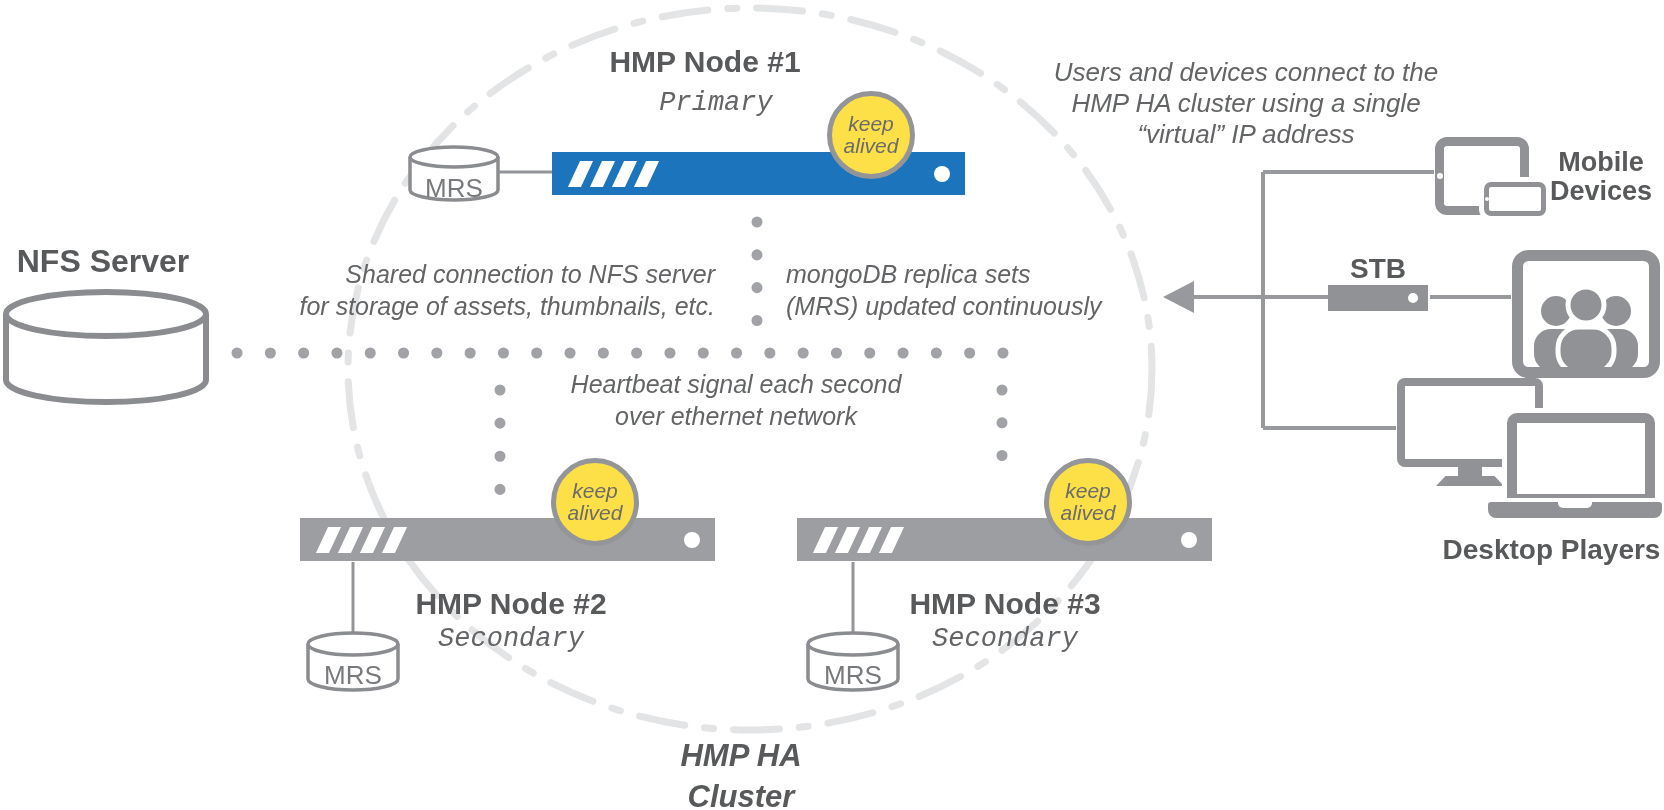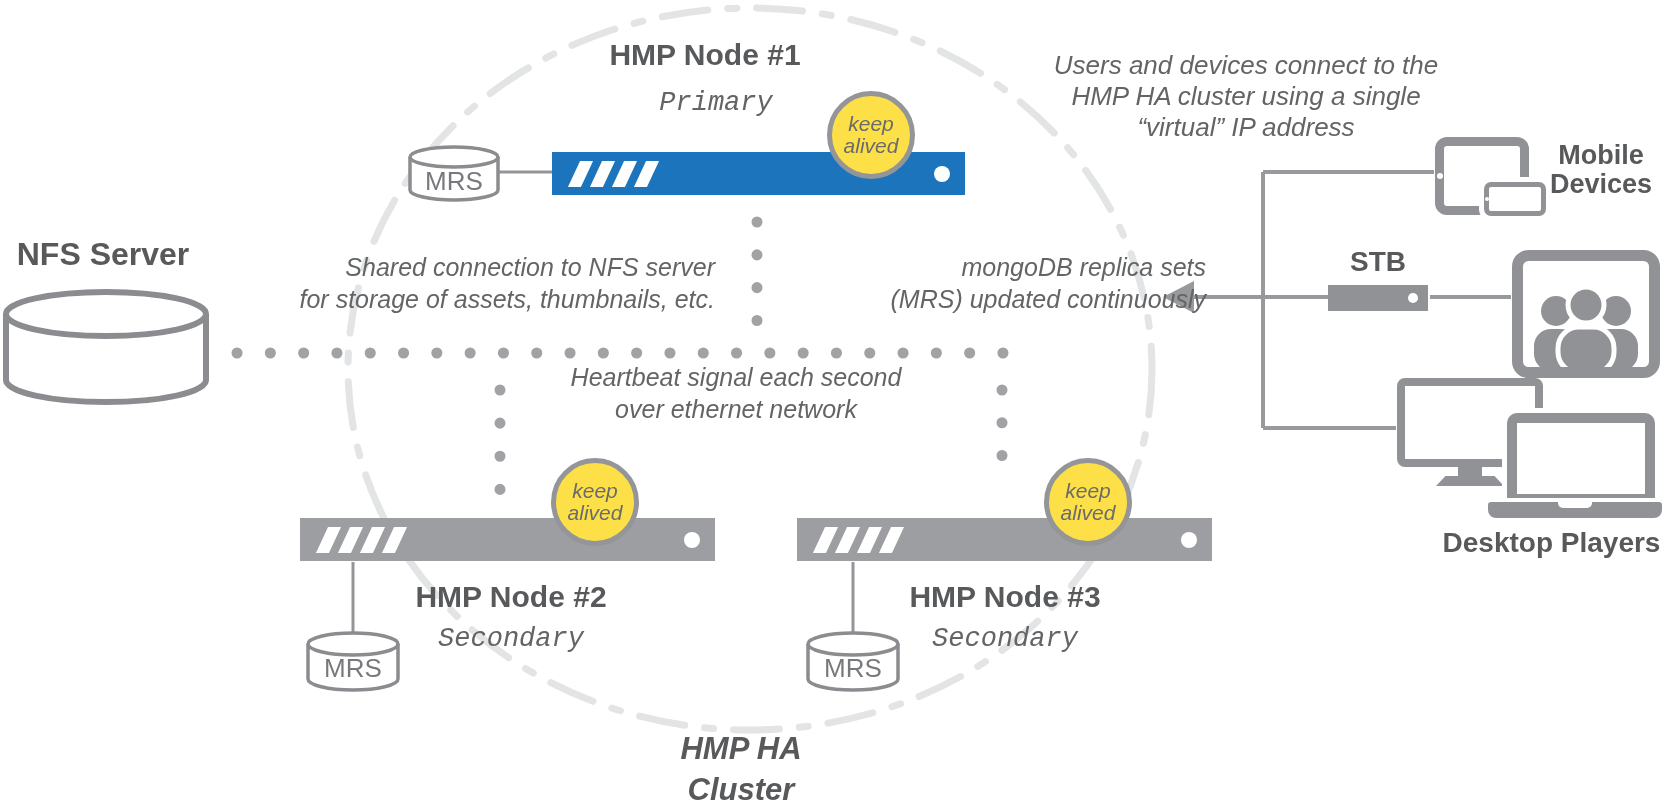--- a/index.html
+++ b/index.html
@@ -2,21 +2,21 @@
 <html style="--blue: #1c75bc; --bar-gray: #9c9ea1; --device-gray: #909295; --line-dark: #939598; --text-dark: #58595b; --text-italic: #636466;"><head>
 <meta charset="utf-8">
 <style>
   html,body{margin:0;padding:0;background:#fff;}
   .stage{
     position:relative;width:1664px;height:810px;background:#fff;overflow:hidden;
     font-family:"Liberation Sans",sans-serif;color:var(--text-dark,#58595b);
   }
   .stage *{box-sizing:border-box;}
   svg.decor{position:absolute;left:0;top:0;pointer-events:none;}
-  .abs{position:absolute;}
+  .abs{position:absolute;margin-top:7px;}
   .ctr{text-align:center;}
   .bold-label{font-weight:bold;color:var(--text-dark,#58595b);}
   .italic-note{font-style:italic;color:var(--text-italic,#636466);font-size:25px;line-height:32px;}
   .node-title{font-weight:bold;font-size:30px;}
   .node-role{font-style:italic;font-size:27px;color:var(--text-italic,#636466);margin-top:6px;font-family:Liberation Mono, monospace;}
   .server-bar{position:absolute;height:43px;display:flex;align-items:center;padding-left:22px;}
   .bar-blue{background:var(--blue,#1c75bc);}
   .bar-gray{background:var(--bar-gray,#9c9ea1);}
   .slash{display:inline-block;width:13px;height:26px;background:#fff;transform:skewX(-25deg);margin-right:9px;}
   .bar-dot{position:absolute;right:15px;top:50%;width:16px;height:16px;margin-top:-8px;border-radius:50%;background:#fff;}
@@ -112,21 +112,21 @@
 
   <div class="abs ctr db-label" style="left:410px;top:166px;width:88px;">MRS</div>
 
   <div class="abs ctr bold-label" style="left:8px;top:236px;width:190px;font-size:32px;">NFS Server</div>
 
   <div class="abs italic-note" style="left:263px;top:251px;width:452px;text-align:right;">
     <div>Shared connection to NFS server</div>
     <div>for storage of assets, thumbnails, etc.</div>
   </div>
 
-  <div class="abs italic-note" style="left:786px;top:251px;width:420px;text-align:right;">
+  <div class="abs italic-note" style="left:786px;top:251px;width:420px;text-align:left;">
     <div>mongoDB replica sets</div>
     <div>(MRS) updated continuously</div>
   </div>
 
   <div class="abs ctr italic-note" style="left:486px;top:361px;width:500px;font-style:italic;">
     <div>Heartbeat signal each second</div>
     <div>over ethernet network</div>
   </div>
 
   <div class="abs ctr italic-note" style="left:1020px;top:50px;width:452px;font-size:26px;line-height:31px;text-align:center;">

